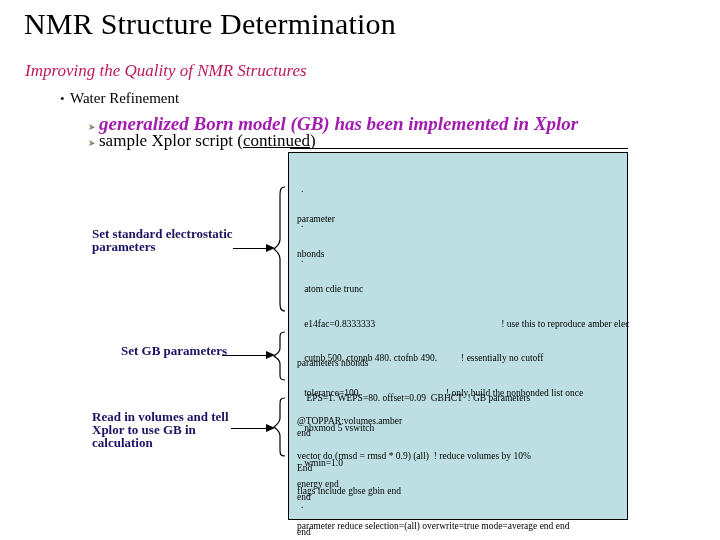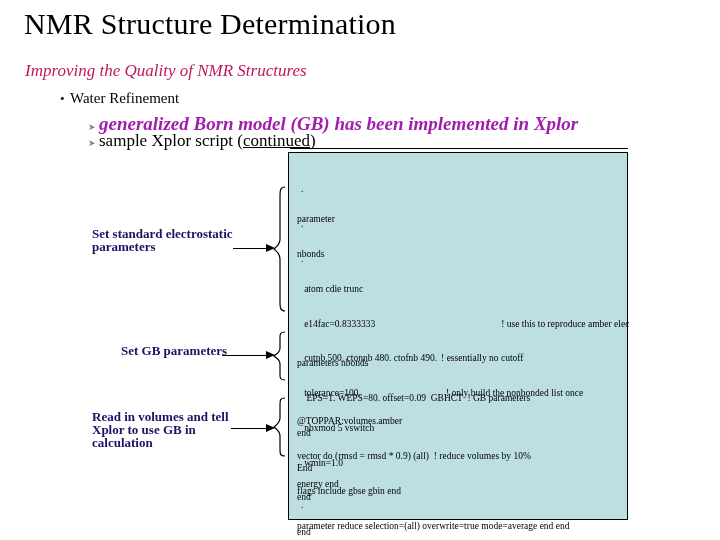--- a/index.html
+++ b/index.html
@@ -201,21 +201,21 @@
       <span class="code-line cl-dots">.</span>
       <span class="code-line cl-dots">.</span>
       <span class="code-line cl-dots">.</span>
     </div>
 
     <div class="code-block" id="block-1">
       <span class="code-line"><span>parameter</span></span>
       <span class="code-line"><span>nbonds</span></span>
       <span class="code-line"><span>   atom cdie trunc</span></span>
       <span class="code-line"><span>   e14fac=0.8333333</span><span style="display:inline-block;width:0"></span><span class="cmt" style="margin-left:126px">! use this to reproduce amber elec</span></span>
-      <span class="code-line"><span>   cutnb 500. ctonnb 480. ctofnb 490.</span><span class="cmt" style="margin-left:4px">! essentially no cutoff</span></span>
+      <span class="code-line"><span>   cutnb 500. ctonnb 480. ctofnb 490.</span><span class="cmt" style="margin-left:24px">! essentially no cutoff</span></span>
       <span class="code-line"><span>   tolerance=100.</span><span class="cmt" style="margin-left:85px">! only build the nonbonded list once</span></span>
       <span class="code-line"><span>   nbxmod 5 vswitch</span></span>
       <span class="code-line"><span>   wmin=1.0</span></span>
       <span class="code-line"><span>end</span></span>
       <span class="code-line"><span>end</span></span>
     </div>
 
     <div class="code-block" id="block-2">
       <span class="code-line">parameters nbonds</span>
       <span class="code-line">    EPS=1. WEPS=80. offset=0.09  GBHCT  ! GB parameters</span>

